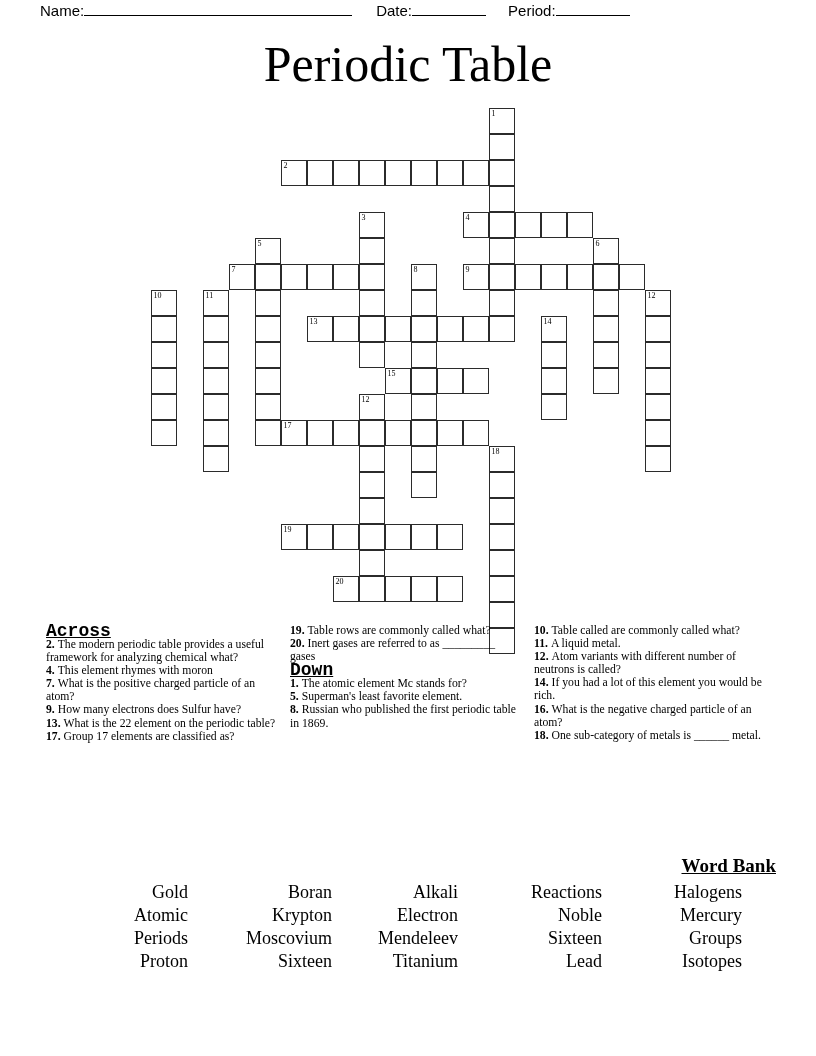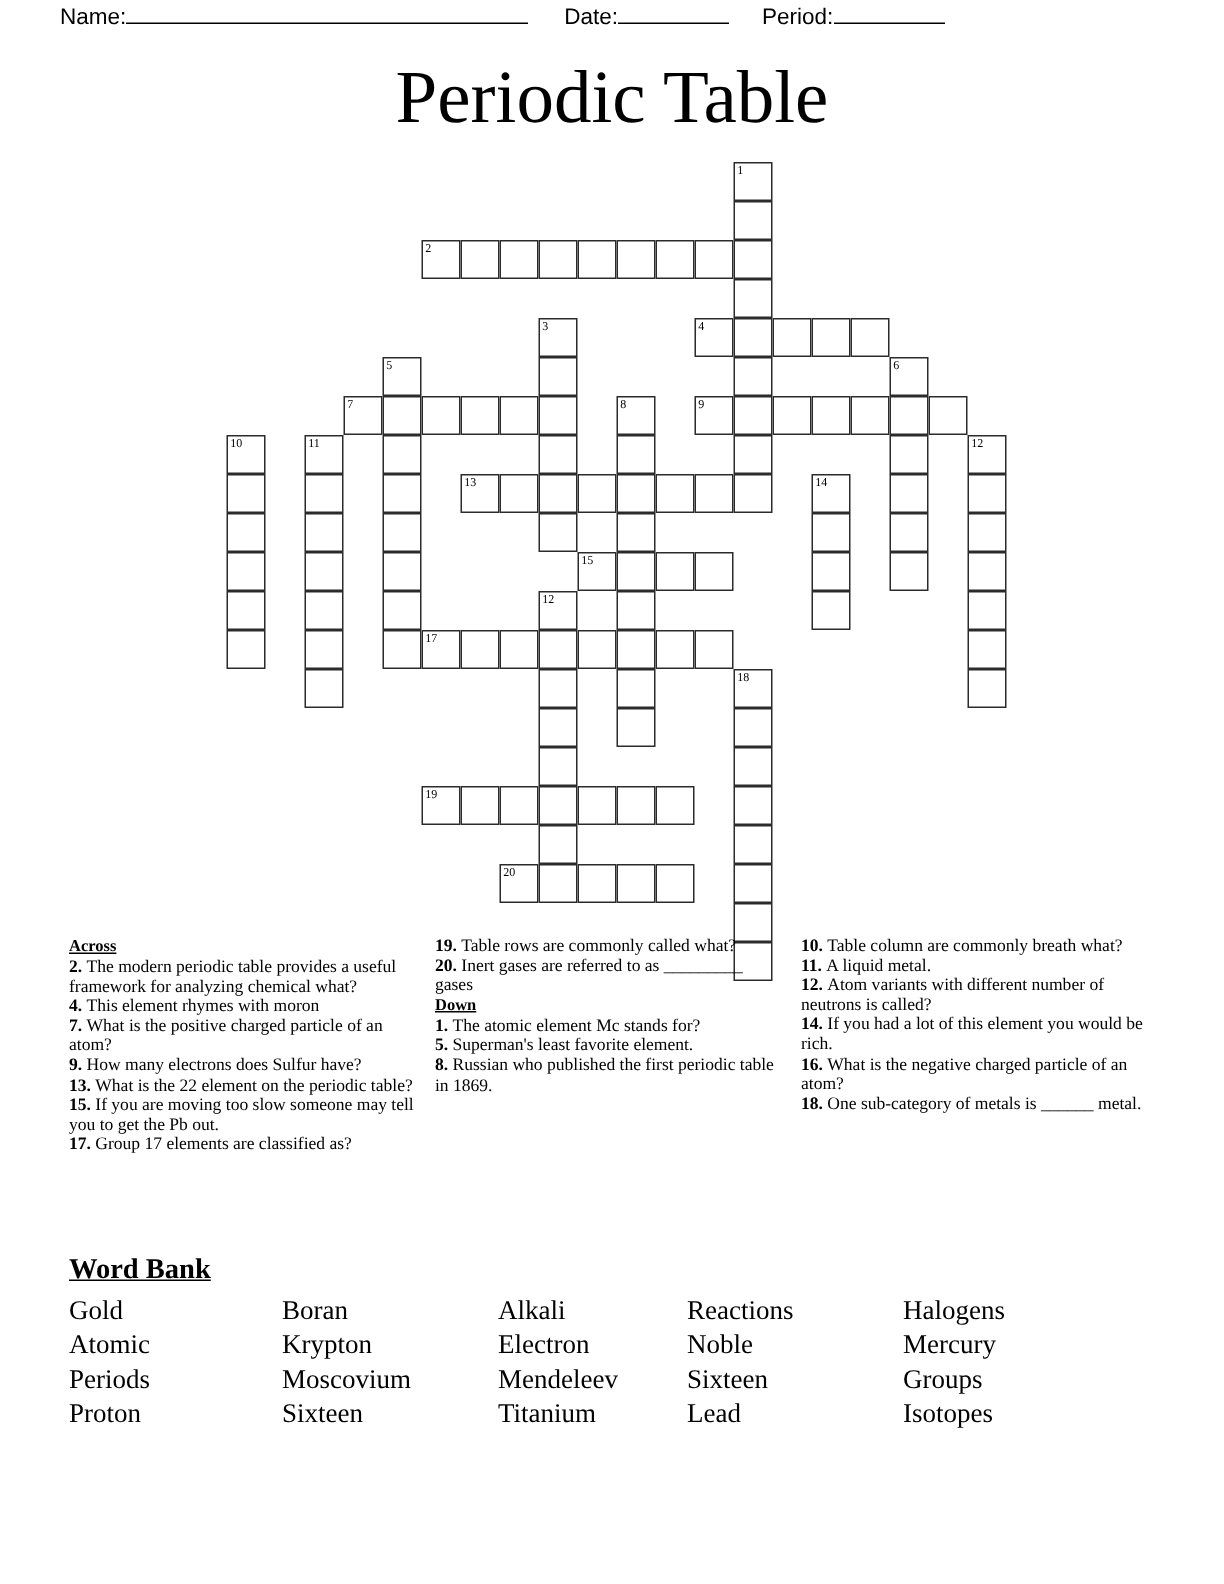--- a/index.html
+++ b/index.html
@@ -95,33 +95,35 @@
     line-height: 13.1px;
     text-align: left;
   }
   .col-1 { left: 0px;   width: 232px; }
   .col-2 { left: 244px; width: 232px; }
   .col-3 { left: 488px; width: 242px; }
 
   .clue-heading {
     font-weight: bold;
     text-decoration: underline;
-    font-size: 11px;
+    font-size: 18px;
     line-height: 14px;
     display: block;
+    font-family: Liberation Mono, monospace;
   }
   .clue-item { display: block; }
   .clue-item .cnum { font-weight: bold; }
 
   
   .wordbank {
     position: absolute;
-    top: 835px;
+    top: 854px;
     left: 46px;
     width: 730px;
+    text-align: right;
   }
   .wb-title {
     font-weight: bold;
     text-decoration: underline;
     font-size: 19px;
     line-height: 24px;
     display: block;
     margin-bottom: 3px;
   }
   .wb-grid {
@@ -318,33 +320,32 @@
   </div>
 
 <div class="clues">
   <div class="clue-col col-1">
       <span class="clue-heading">Across</span>
       <span class="clue-item"><span class="cnum">2. </span><span>The modern periodic table provides a useful framework for analyzing chemical what?</span></span>
       <span class="clue-item"><span class="cnum">4. </span><span>This element rhymes with moron</span></span>
       <span class="clue-item"><span class="cnum">7. </span><span>What is the positive charged particle of an atom?</span></span>
       <span class="clue-item"><span class="cnum">9. </span><span>How many electrons does Sulfur have?</span></span>
       <span class="clue-item"><span class="cnum">13. </span><span>What is the 22 element on the periodic table?</span></span>
-      <span class="clue-item"><span class="cnum">15. </span><span>If you are moving too slow someone may tell you to get the Pb out.</span></span>
       <span class="clue-item"><span class="cnum">17. </span><span>Group 17 elements are classified as?</span></span>
     </div>
   <div class="clue-col col-2">
       <span class="clue-item"><span class="cnum">19. </span><span>Table rows are commonly called what?</span></span>
       <span class="clue-item"><span class="cnum">20. </span><span>Inert gases are referred to as _________ gases</span></span>
       <span class="clue-heading">Down</span>
       <span class="clue-item"><span class="cnum">1. </span><span>The atomic element Mc stands for?</span></span>
       <span class="clue-item"><span class="cnum">5. </span><span>Superman's least favorite element.</span></span>
       <span class="clue-item"><span class="cnum">8. </span><span>Russian who published the first periodic table in 1869.</span></span>
     </div>
   <div class="clue-col col-3">
-      <span class="clue-item"><span class="cnum">10. </span><span>Table column are commonly breath what?</span></span>
+      <span class="clue-item"><span class="cnum">10. </span><span>Table called are commonly called what?</span></span>
       <span class="clue-item"><span class="cnum">11. </span><span>A liquid metal.</span></span>
       <span class="clue-item"><span class="cnum">12. </span><span>Atom variants with different number of neutrons is called?</span></span>
       <span class="clue-item"><span class="cnum">14. </span><span>If you had a lot of this element you would be rich.</span></span>
       <span class="clue-item"><span class="cnum">16. </span><span>What is the negative charged particle of an atom?</span></span>
       <span class="clue-item"><span class="cnum">18. </span><span>One sub-category of metals is ______ metal.</span></span>
     </div>
 </div>
 
 <div class="wordbank">
   <span class="wb-title">Word Bank</span>

